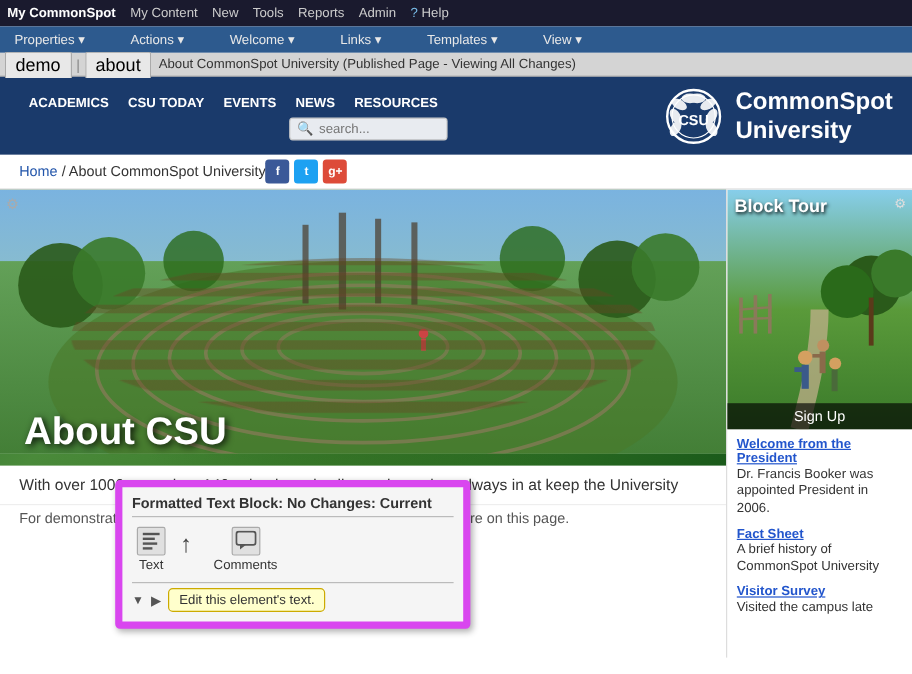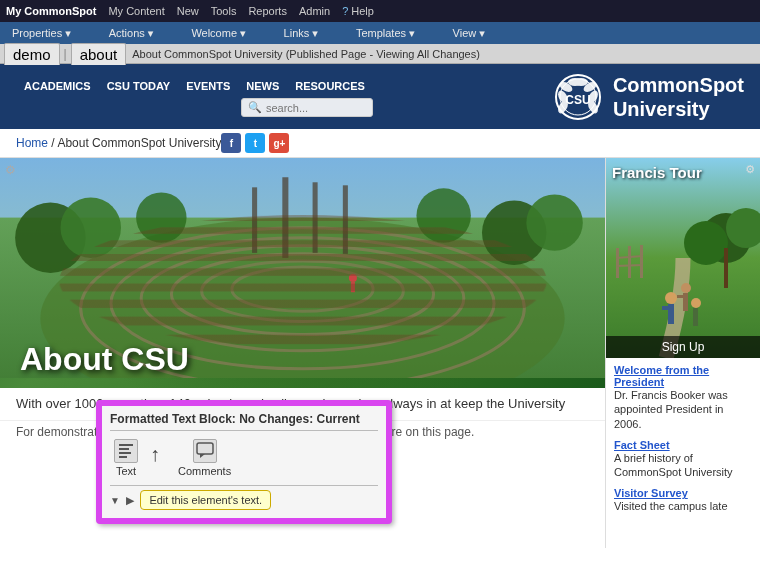--- a/index.html
+++ b/index.html
@@ -492,21 +492,21 @@
           <circle cx="90" cy="145" r="5" fill="#d4a060"></circle>
           <rect x="87" y="150" width="5" height="18" fill="#4a6a3a"></rect>
 
           <rect x="10" y="90" width="3" height="30" fill="#8a7a5a"></rect>
           <rect x="22" y="88" width="3" height="32" fill="#8a7a5a"></rect>
           <rect x="34" y="87" width="3" height="33" fill="#8a7a5a"></rect>
           <line x1="10" y1="100" x2="37" y2="98" stroke="#8a7a5a" stroke-width="2"></line>
           <line x1="10" y1="108" x2="37" y2="107" stroke="#8a7a5a" stroke-width="2"></line>
         </svg>
         <div style="position:absolute;top:6px;left:6px;color:#fff;font-size:15px;font-weight:bold;text-shadow:1px 1px 3px rgba(0,0,0,0.9);">
-          <span>Francis Tour</span>
+          <span>Block Tour</span>
         </div>
         <div style="position:absolute;top:5px;right:5px;color:#ddd;font-size:11px;">⚙</div>
         <div id="sign-up-bar" style="position:absolute;bottom:0;left:0;right:0;background:rgba(0,0,0,0.65);color:#fff;text-align:center;padding:4px 0;font-size:12px;">
           <span>Sign Up</span>
         </div>
       </div>
 
       <div id="sidebar-links" style="padding:6px 8px;font-size:11px;">
         <div class="sidebar-link-item">
           <div class="sidebar-link-title">Welcome from the President</div>

